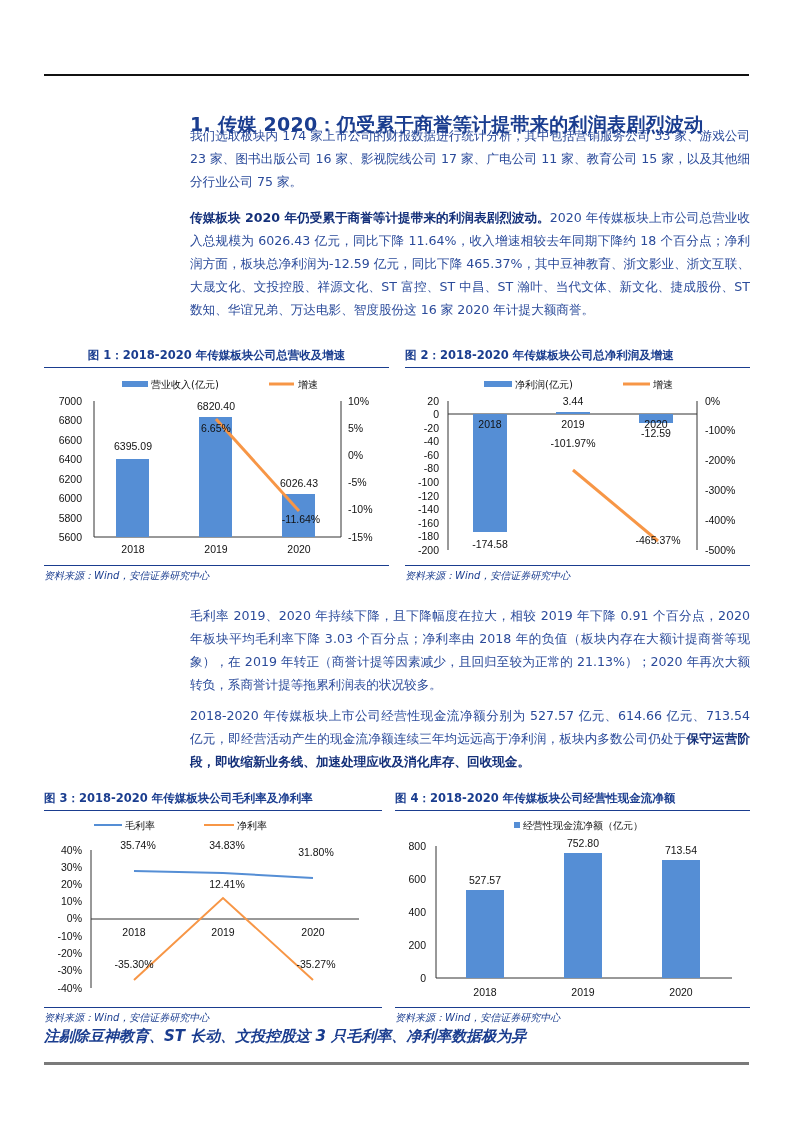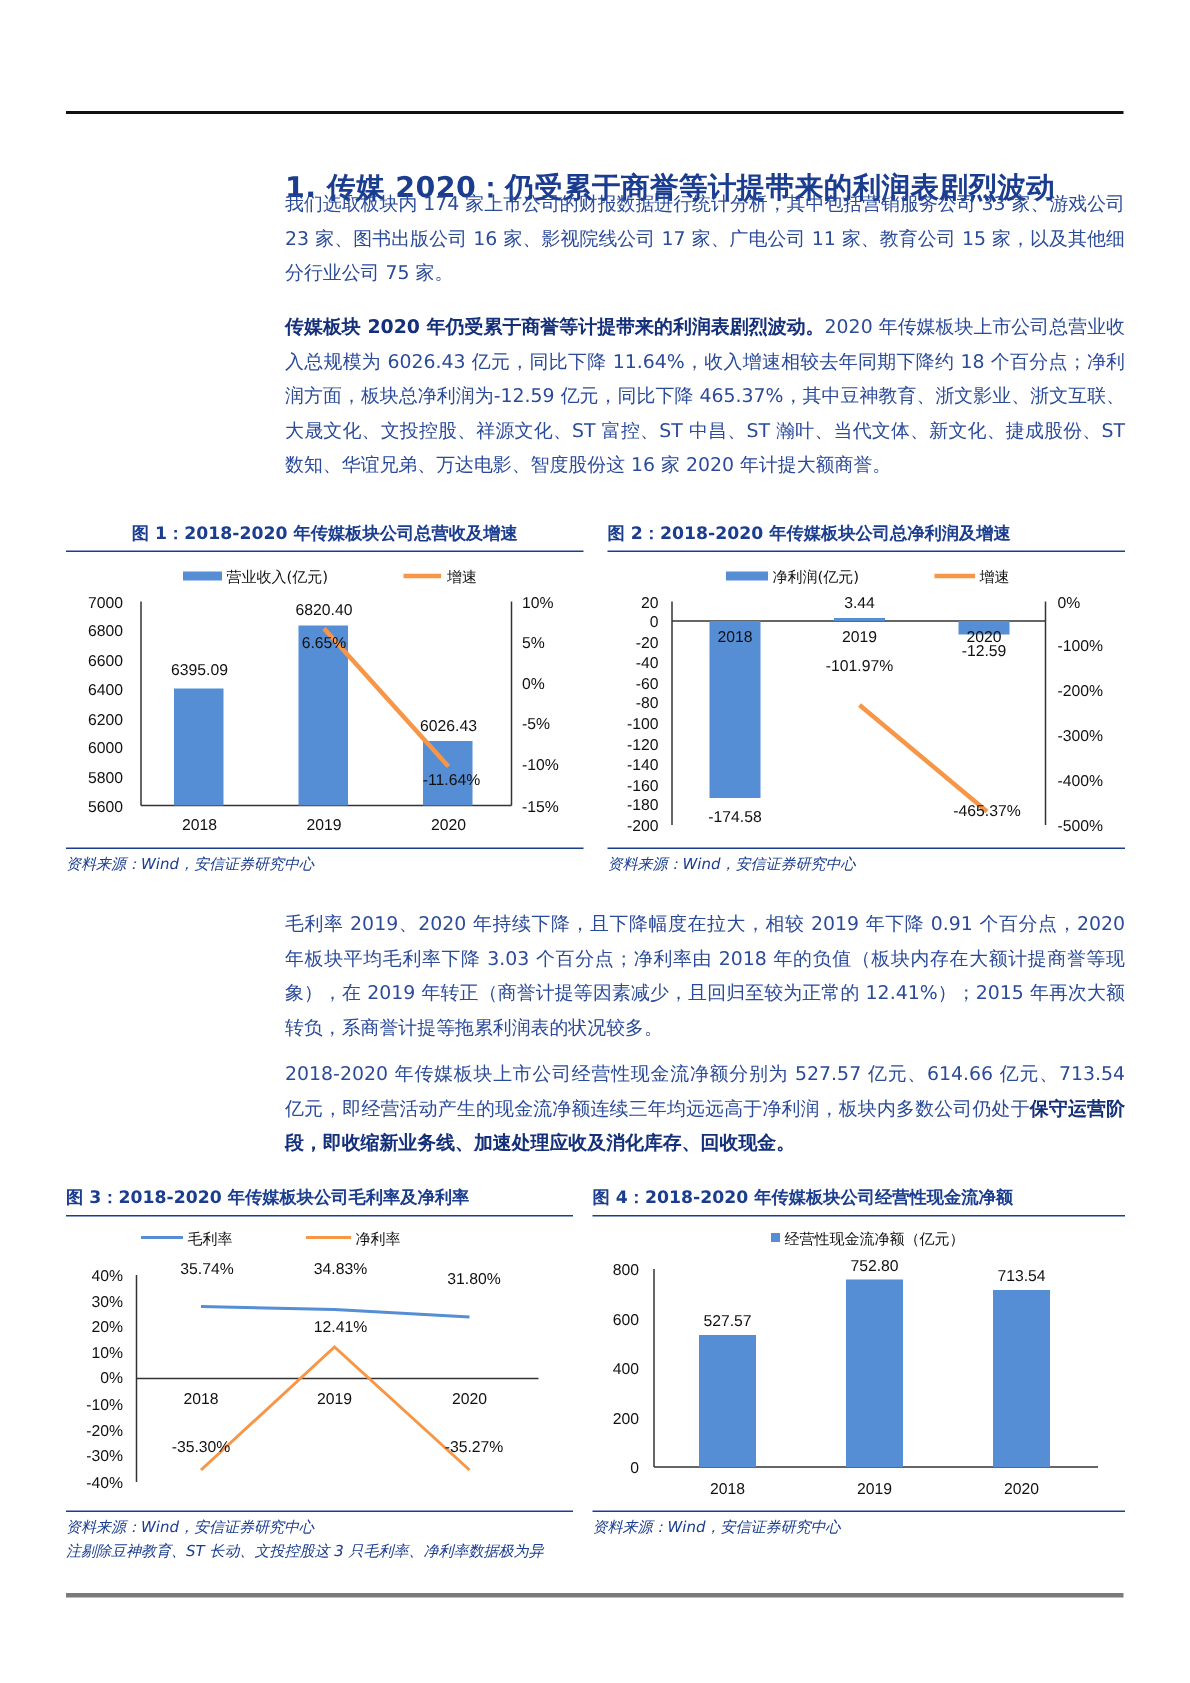--- a/index.html
+++ b/index.html
@@ -5,21 +5,21 @@
   html,body{margin:0;padding:0;background:#fff;}
   body{width:793px;height:1122px;position:relative;overflow:hidden;font-family:"DejaVu Sans","Liberation Sans",sans-serif;color:#1f3d8a;}
   .hr-top{position:absolute;left:44px;top:74px;width:705px;height:2px;background:#111;}
   .hr-bot{position:absolute;left:44px;top:1062px;width:705px;height:3px;background:#7a7a7a;}
   .sec-title{position:absolute;left:190px;top:112px;font-size:19px;font-weight:bold;color:#1a3d8f;letter-spacing:0.3px;}
   .para{position:absolute;left:190px;width:560px;font-size:12.6px;line-height:23px;color:#2a4a9a;text-align:justify;}
   .para b{color:#14307a;font-weight:bold;}
   .fig{position:absolute;}
   .fig-title{font-size:11.5px;font-weight:bold;color:#1a3d8f;padding-bottom:4px;border-bottom:1.5px solid #1a3d8f;white-space:nowrap;}
   .fig-src{position:absolute;font-size:10px;font-style:italic;color:#1a3d8f;border-top:1.5px solid #1a3d8f;padding-top:3px;white-space:nowrap;}
-  .fig-note{position:absolute;font-size:10px;font-style:italic;color:#1a3d8f;white-space:nowrap;}
+  .fig-note{position:absolute;font-size:15px;font-style:italic;color:#1a3d8f;white-space:nowrap;font-weight:bold;}
   svg text{font-family:"Liberation Sans","DejaVu Sans",sans-serif;fill:#111;}
   svg .zh{font-family:"DejaVu Sans",sans-serif;}
 </style>
 </head>
 <body>
 
 <div class="hr-top"></div>
 
 <div class="sec-title">1. 传媒 2020：仍受累于商誉等计提带来的利润表剧烈波动</div>
 
@@ -117,21 +117,21 @@
     <text x="251" y="58">2020</text>
     <text x="85" y="178">-174.58</text>
     <text x="168" y="35">3.44</text>
     <text x="251" y="67">-12.59</text>
     <text x="168" y="77">-101.97%</text>
     <text x="253" y="174">-465.37%</text>
   </g>
 </svg>
 <div class="fig-src" style="left:405px;top:565px;width:345px;">资料来源：Wind，安信证券研究中心</div>
 
-<div class="para" style="top:604px;"><span>毛利率 2019、2020 年持续下降，且下降幅度在拉大，相较 2019 年下降 0.91 个百分点，2020 年板块平均毛利率下降 3.03 个百分点；净利率由 2018 年的负值（板块内存在大额计提商誉等现象），在 2019 年转正（商誉计提等因素减少，且回归至较为正常的 12.41%）；2015 年再次大额转负，系商誉计提等拖累利润表的状况较多。</span></div>
+<div class="para" style="top:604px;"><span>毛利率 2019、2020 年持续下降，且下降幅度在拉大，相较 2019 年下降 0.91 个百分点，2020 年板块平均毛利率下降 3.03 个百分点；净利率由 2018 年的负值（板块内存在大额计提商誉等现象），在 2019 年转正（商誉计提等因素减少，且回归至较为正常的 21.13%）；2020 年再次大额转负，系商誉计提等拖累利润表的状况较多。</span></div>
 
 <div class="para" style="top:704px;"><span>2018-2020 年传媒板块上市公司经营性现金流净额分别为 527.57 亿元、614.66 亿元、713.54 亿元，即经营活动产生的现金流净额连续三年均远远高于净利润，板块内多数公司仍处于</span><b>保守运营阶段，即收缩新业务线、加速处理应收及消化库存、回收现金。</b></div>
 
 <div class="fig" style="left:44px;top:791px;width:338px;">
   <div class="fig-title">图 3：2018-2020 年传媒板块公司毛利率及净利率</div>
 </div>
 <svg class="fig" style="left:44px;top:812px;" width="345" height="200">
   <line x1="50" y1="13" x2="78" y2="13" stroke="#558ed5" stroke-width="2"></line>
   <text x="81" y="17" font-size="10" class="zh">毛利率</text>
   <line x1="160" y1="13" x2="190" y2="13" stroke="#f79646" stroke-width="2"></line>

